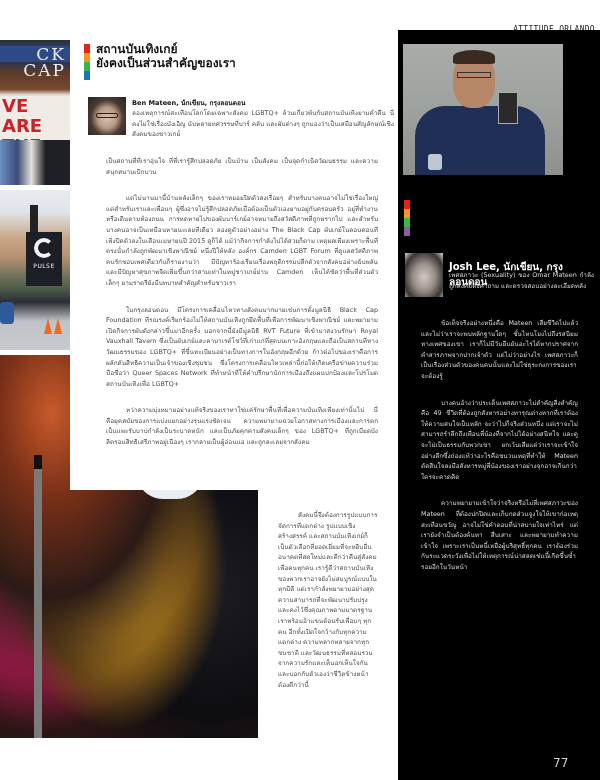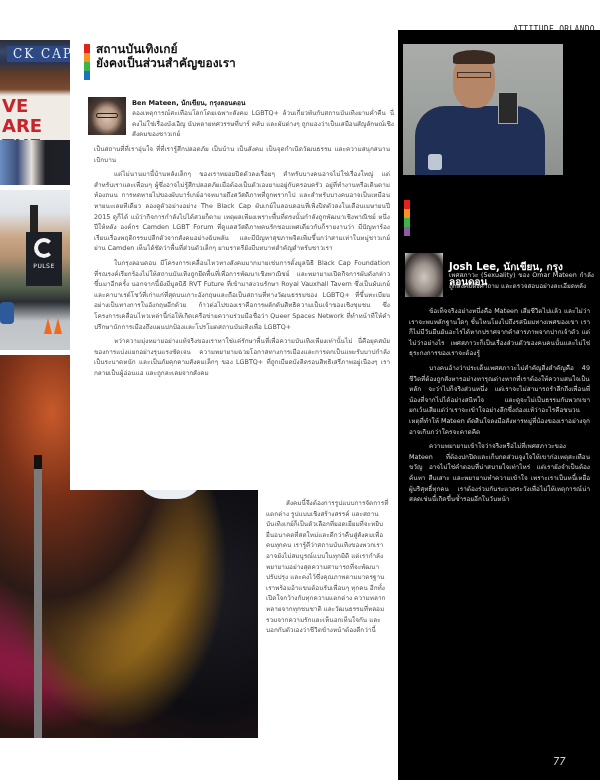--- a/index.html
+++ b/index.html
@@ -18,22 +18,22 @@
   }
 
   
   .photo { overflow: hidden; }
   .photo-blackcap {
     left: 0; top: 40px; width: 70px; height: 145px;
     background: linear-gradient(180deg, #2a2e3a 0%, #394866 8%, #2a3450 15%, #5a3a2a 22%, #7a4a30 34%, #e6dfd8 38%, #efe7e0 60%, #3a3e52 70%, #2b2b30 100%);
   }
   .photo-blackcap .sign {
     left: 0; top: 6px; width: 70px; height: 16px; background: #2d4a86;
-    color: #e7ecf5; font-family: "DejaVu Serif", serif; font-size: 12px; letter-spacing: 2px;
-    line-height: 16px; text-align: right; padding-right: 4px; box-sizing: border-box; margin-left: 7px;
+    color: #e7ecf5; font-family: "DejaVu Serif", serif; font-size: 17px; letter-spacing: 2px;
+    line-height: 16px; text-align: right; padding-right: 4px; box-sizing: border-box;
   }
   .photo-blackcap .banner {
     left: 0; top: 56px; width: 70px; height: 50px; background: #f1ebe6;
     color: #c8242a; font-family: "DejaVu Sans", sans-serif; font-weight: bold; font-size: 18px; line-height: 20px;
     padding-left: 2px; box-sizing: border-box;
   }
   .photo-blackcap .crowd {
     left: 0; top: 100px; width: 70px; height: 45px;
     background: linear-gradient(90deg, #6b8ec2 0%, #3c4e7a 25%, #e6e0dc 45%, #1e1e24 65%, #202028 100%);
   }
@@ -84,21 +84,21 @@
   .avatar-ben .glasses { left: 8px; top: 16px; width: 22px; height: 5px; border: 1.5px solid #222; border-radius: 2px; box-sizing: border-box; }
 
   .byline-ben {
     left: 132px; top: 97px; font-size: 6.6px; font-weight: bold; color: #111;
   }
   .body-text {
     font-size: 6.4px; line-height: 10.6px; color: #4a4a4a; text-align: justify;
   }
   .ben-intro { left: 132px; top: 108px; width: 262px; }
   .ben-body { left: 90px; top: 140px; width: 304px; }
-  .ben-body p, .ben-col2 p, .josh-body p { margin: 4px; }
+  .ben-body p, .ben-col2 p, .josh-body p { margin: 16px; }
   .ben-body p.indent, .ben-col2 p.indent, .josh-body p.indent { text-indent: 20px; }
 
   .ben-col2 { left: 262px; top: 494px; width: 132px; text-align: left; }
 
   
   .black-col { left: 398px; top: 30px; width: 202px; height: 750px; background: #000; }
   .photo-omar {
     left: 403px; top: 44px; width: 160px; height: 131px;
     background: linear-gradient(180deg, #a9aca8 0%, #9ea29f 50%, #8d918e 100%);
   }
@@ -114,21 +114,21 @@
     left: 414px; top: 196px; width: 180px;
     font-family: Liberation Mono, monospace; font-weight: bold; font-size: 12px; line-height: 14.5px; color: #000000;
   }
   .avatar-josh {
     left: 405px; top: 253px; width: 38px; height: 44px;
     background: radial-gradient(ellipse at 50% 55%, #cfc7c0 0%, #9a908a 40%, #3a3432 75%, #d8d6d2 100%);
   }
   .byline-josh { left: 449px; top: 259px; font-size: 10px; font-weight: bold; color: #fff; }
   .josh-intro { left: 449px; top: 270px; width: 145px; color: #d8d8d8; }
   .josh-body { left: 405px; top: 302px; width: 189px; color: #d8d8d8; }
-  .page-num { left: 553px; top: 756px; font-size: 10px; color: #cfcfcf; font-style: italic; }
+  .page-num { left: 553px; top: 756px; font-size: 12px; color: #cfcfcf; }
 </style>
 </head>
 <body>
 
 <div class="abs running-head">ATTITUDE_ORLANDO</div>
 
 <div class="abs photo photo-blackcap">
   <div class="abs sign">CK CAP</div>
   <div class="abs banner">VE ARE THE</div>
   <div class="abs crowd"></div>

